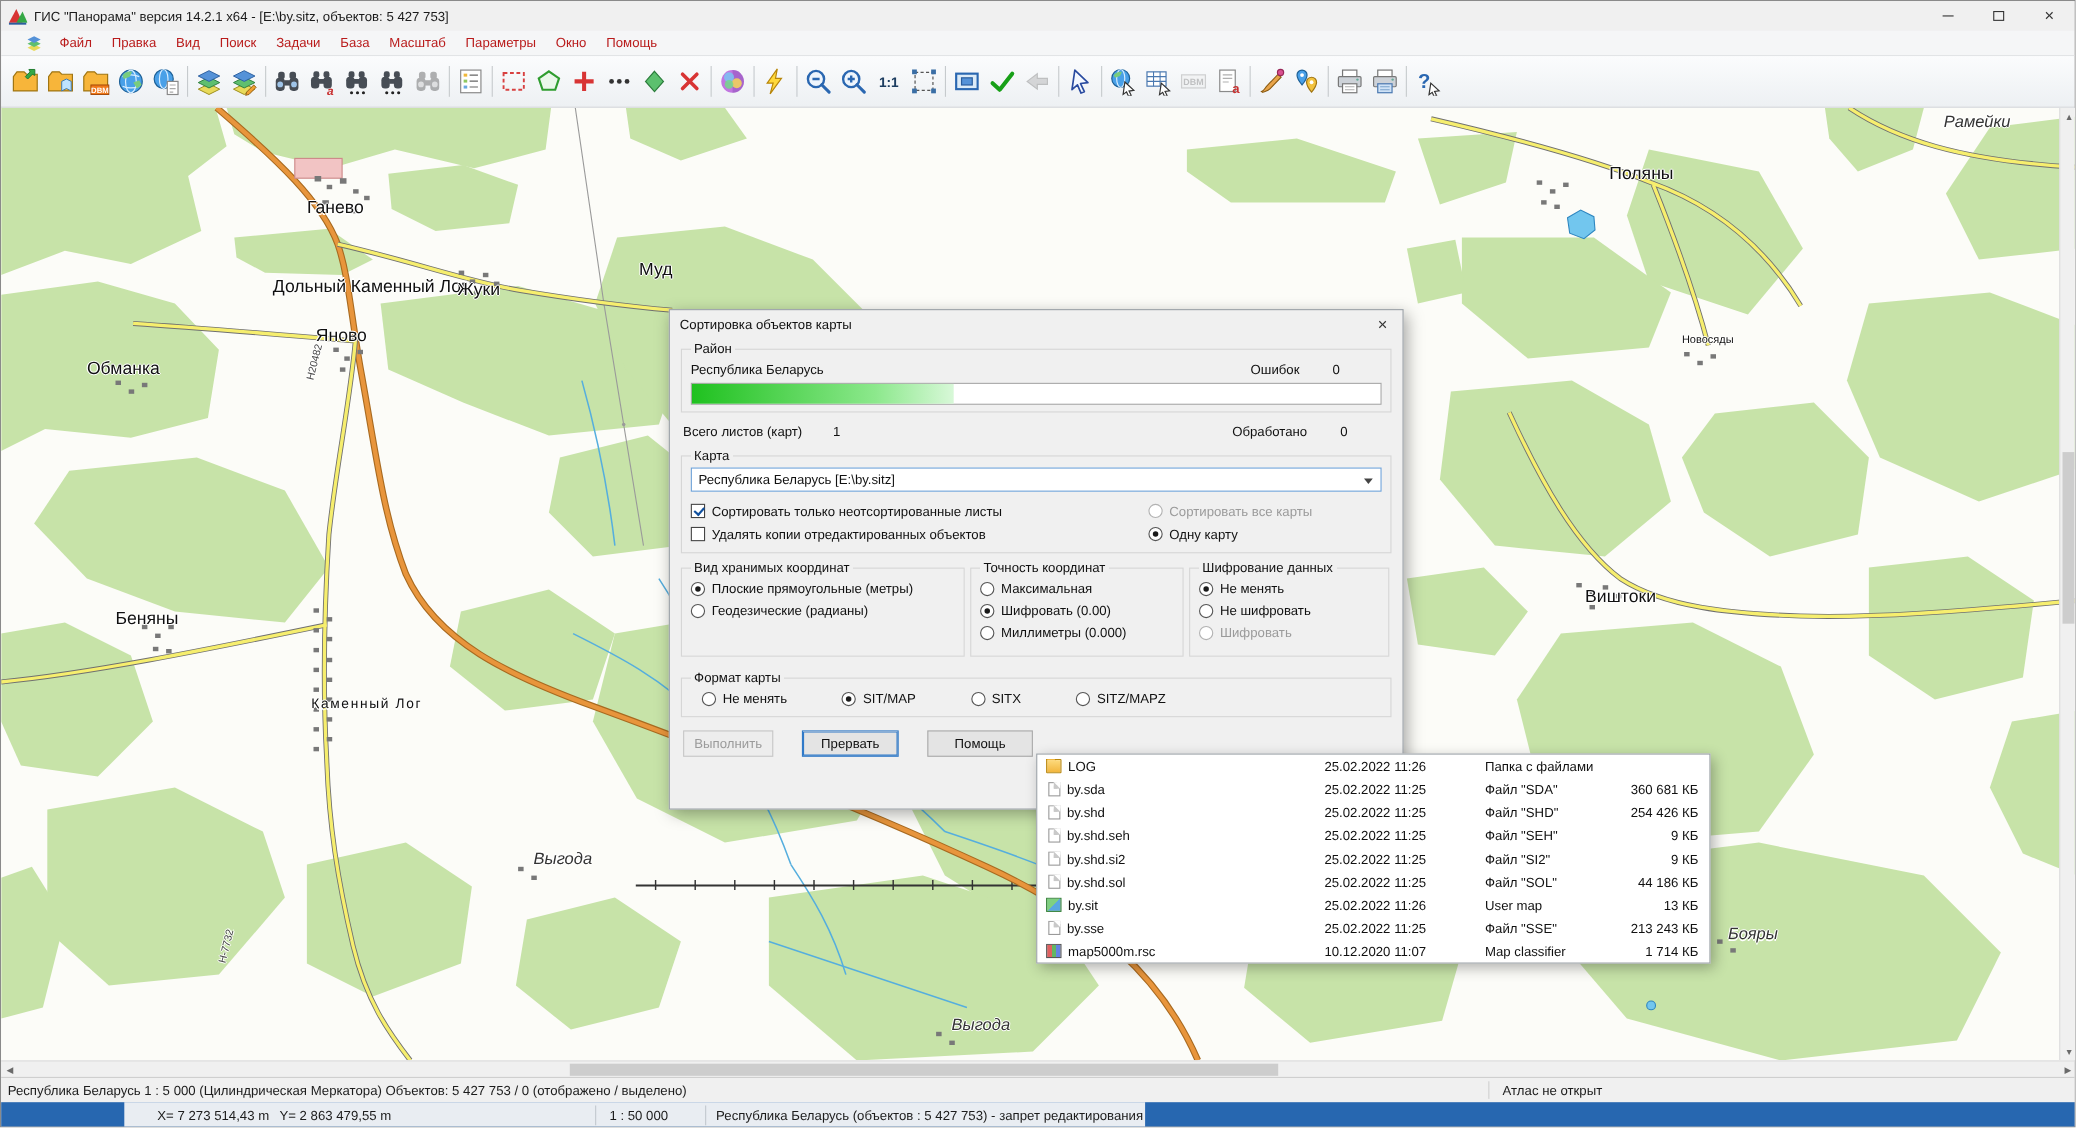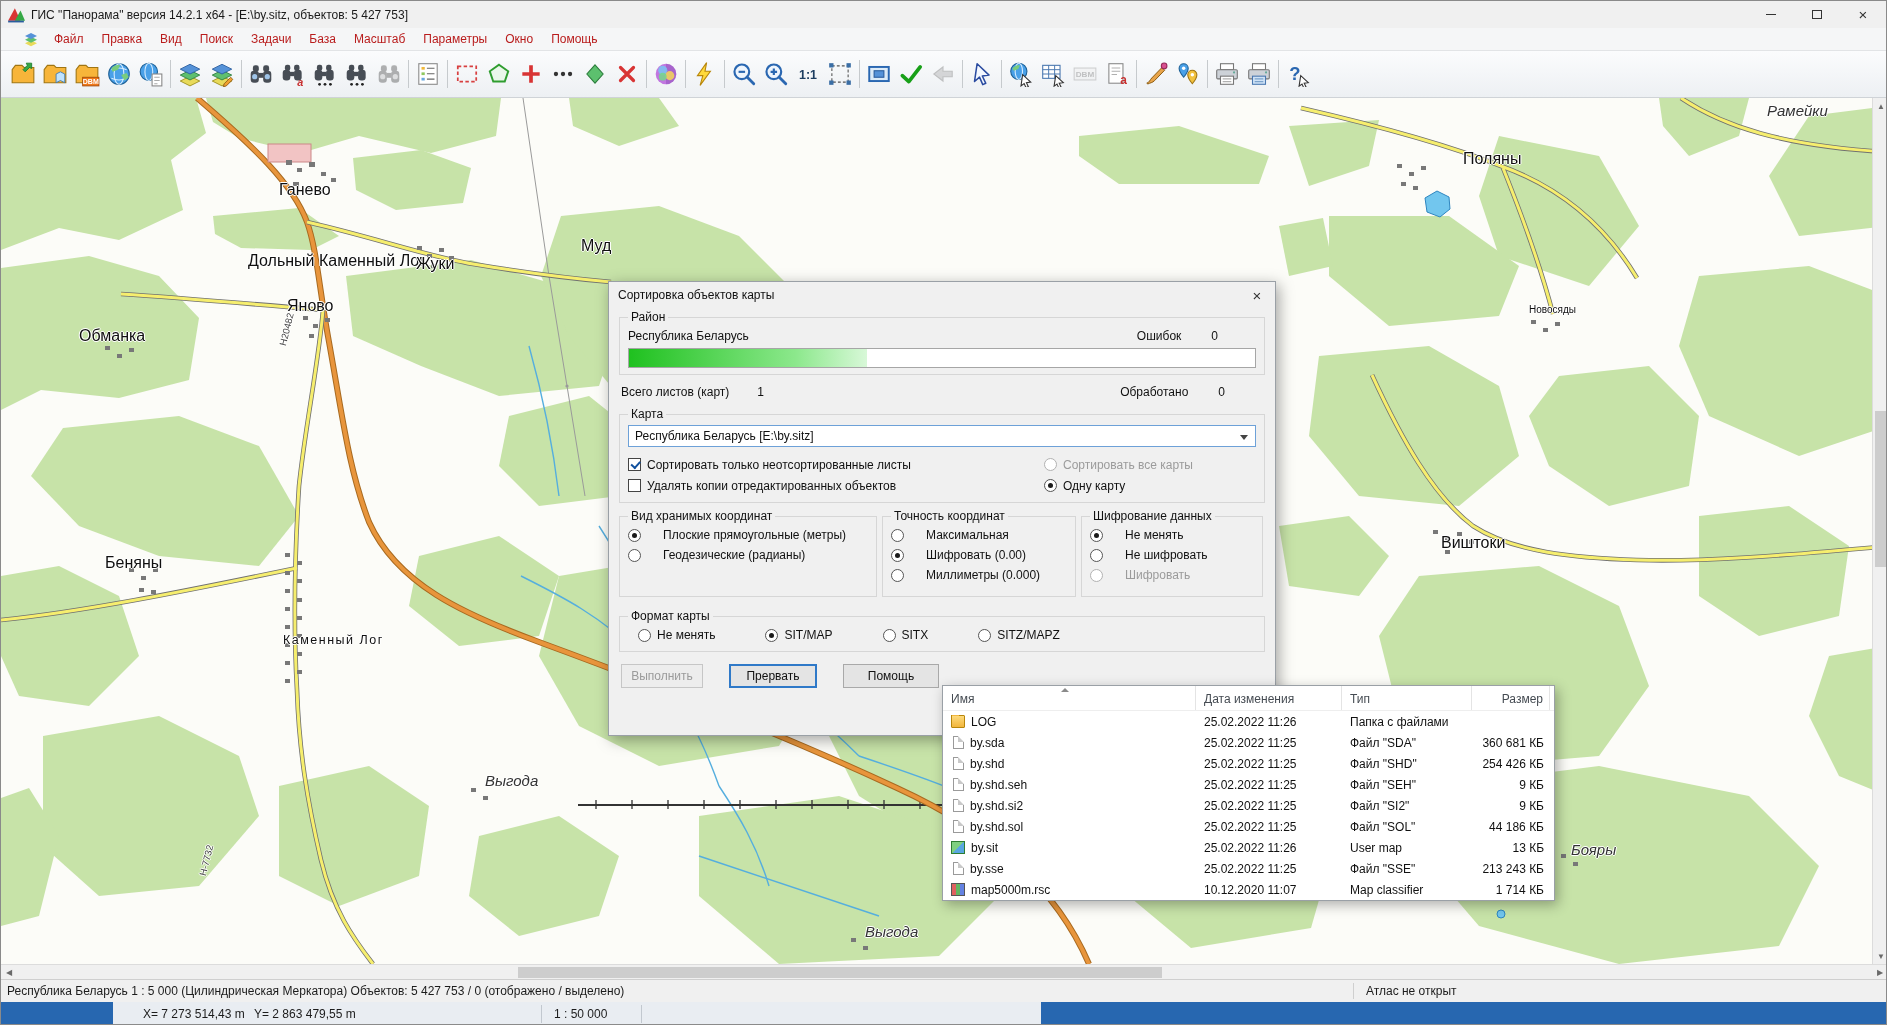--- a/index.html
+++ b/index.html
@@ -63,21 +63,21 @@
   .cbx { width:13px; height:13px; border:1px solid #444; background:#fff; position:relative; flex:none; }
   .cbx.on::after { content:""; position:absolute; left:2px; top:2px; width:7px; height:3.5px;
                    border-left:2px solid #10509e; border-bottom:2px solid #10509e; transform:rotate(-48deg); }
   .rad { width:13px; height:13px; border:1px solid #555; border-radius:50%; background:#fff; position:relative; flex:none; }
   .rad.on::after { content:""; position:absolute; left:3px; top:3px; width:5px; height:5px; border-radius:50%; background:#1a1a1a; }
   .rad.dis { border-color:#b2b2b2; }
   .dis { color:#9b9b9b; }
   .g3 { display:flex; gap:5px; margin-bottom:6px; }
   .g3 fieldset { height:88px; }
   .g3 .f1 { width:258px; } .g3 .f2 { width:194px; } .g3 .f3 { width:182px; }
-  .rrow { display:flex; align-items:center; gap:22px; height:20px; }
+  .rrow { display:flex; align-items:center; gap:6px; height:20px; }
   .fmt .frow2 { display:flex; align-items:center; gap:50px; height:20px; padding-left:10px; }
   .pair { display:flex; align-items:center; gap:6px; }
   .btnrow { display:flex; gap:26px; margin:12px 0 0 2px; }
   .btn { height:24px; font-size:12px; font-family:"Liberation Sans",sans-serif; background:#e4e4e4; border:1px solid #a9a9a9; color:#111; }
   .btn:disabled { color:#9b9b9b; border-color:#c6c6c6; background:#ededed; }
   .btn.focus { border-color:#2f79c8; box-shadow:inset 0 0 0 1px #2f79c8; }
   .b1 { width:82px; } .b2 { width:88px; } .b3 { width:96px; }
 
   
   .fpanel { position:absolute; left:941px; top:587px; width:613px; background:#fff; border:1px solid #9aa0a6;
@@ -746,27 +746,20 @@
 
         <div class="btnrow">
           <button class="btn b1" disabled="">Выполнить</button>
           <button class="btn b2 focus">Прервать</button>
           <button class="btn b3">Помощь</button>
         </div>
       </div>
     </div>
 
     <div class="fpanel">
-      <div class="fhead">
-        <span class="sort-caret"></span>
-        <div class="fh c-name">Имя</div>
-        <div class="fh c-date">Дата изменения</div>
-        <div class="fh c-type">Тип</div>
-        <div class="fh c-size">Размер</div>
-      </div>
       <div class="fbody">
 
           <div class="frow">
             <div class="fc name">
               <span class="fi folder"></span>
               <span>LOG</span>
             </div>
             <div class="fc date">25.02.2022 11:26</div>
             <div class="fc type">Папка с файлами</div>
             <div class="fc size"></div>
@@ -873,16 +866,17 @@
     <span class="atlas">Атлас не открыт</span>
   </div>
 
   <div class="status2">
     <div class="sseg">
       <span class="s-x">X= 7 273 514,43 m</span>
       <span class="s-y">Y= 2 863 479,55 m</span>
       <span class="vsep" style="left:428px"></span>
       <span class="s-scale">1 : 50 000</span>
       <span class="vsep" style="left:528px"></span>
+      <span class="s-info">Республика Беларусь   (объектов : 5 427 753) - запрет редактирования</span>
     </div>
   </div>
 
 </div>
 
 </body></html>

